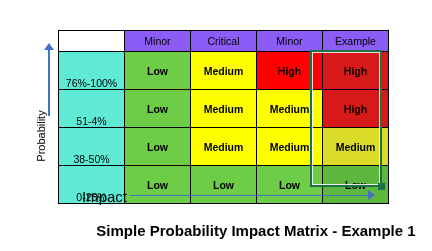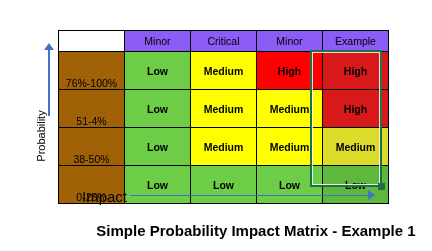--- a/index.html
+++ b/index.html
@@ -17,21 +17,21 @@
   #impact-label{position:absolute;left:82px;top:188px;font-size:15px;color:#000;white-space:nowrap;}
   #impact-arrow-line{position:absolute;left:130px;top:194.5px;width:240px;height:1.5px;background:#4472C4;}
   #impact-arrow-head{position:absolute;left:368px;top:190px;width:0;height:0;
     border-top:5px solid transparent;border-bottom:5px solid transparent;border-left:7px solid #4472C4;}
 
   
   #matrix{position:absolute;left:58px;top:30px;border-collapse:collapse;table-layout:fixed;}
   #matrix td{border:1.3px solid #000;font-size:10.5px;color:#000;text-align:center;padding:0;}
   .corner-cell{width:65px;height:20px;background:#fff;}
   .col-head{width:65px;height:20px;background:#8b5cf6;margin-top:48px;}
-  .row-head{width:65px;height:37px;background:#a16207;vertical-align:bottom;padding-bottom:4px;box-sizing:border-box;}
+  .row-head{width:65px;height:37px;background:#5eead4;vertical-align:bottom;padding-bottom:4px;box-sizing:border-box;}
   .val-cell{width:65px;height:37px;vertical-align:middle;font-weight:bold;}
 
   .c-green{background:#6ECD46;}
   .c-yellow{background:#FFFF00;}
   .c-red{background:#FF0000;}
   .c-green-sel{background:#5FB83E;}
   .c-yellow-sel{background:#DBDB2A;}
   .c-red-sel{background:#D81919;}
 
   

